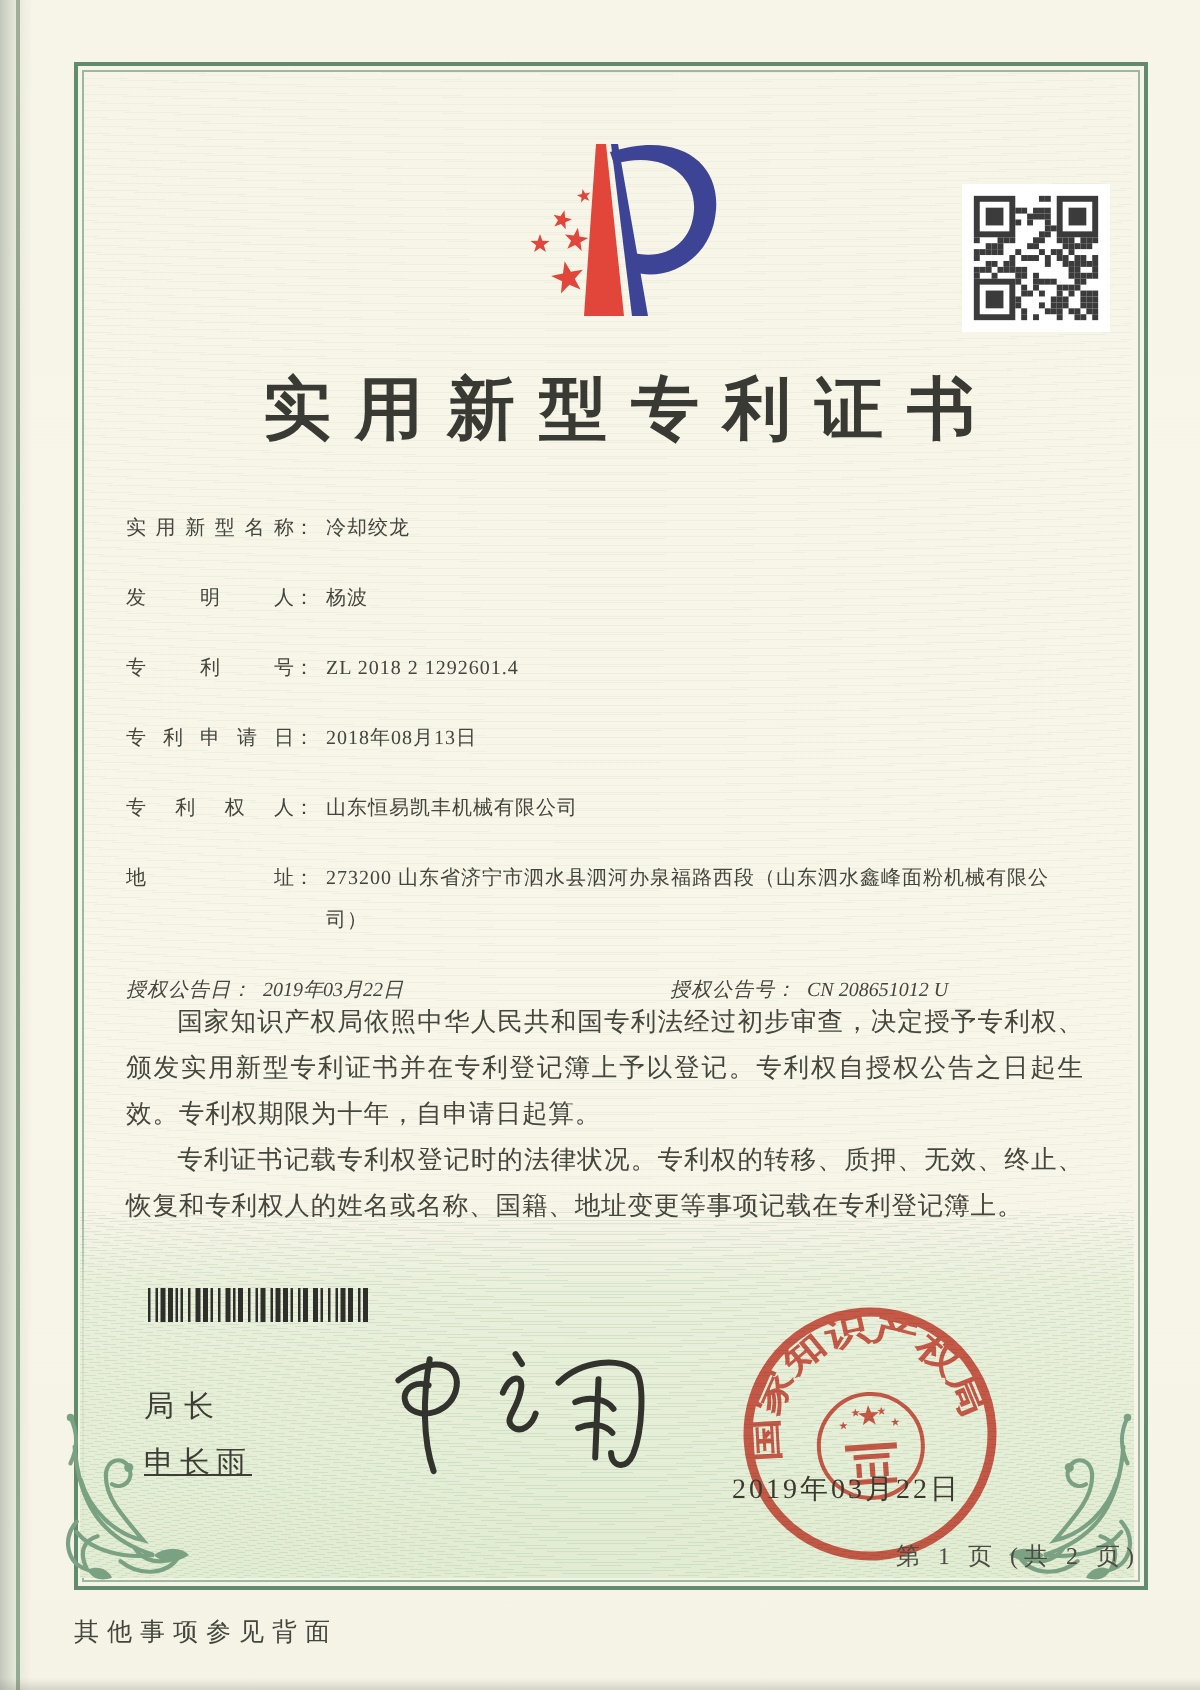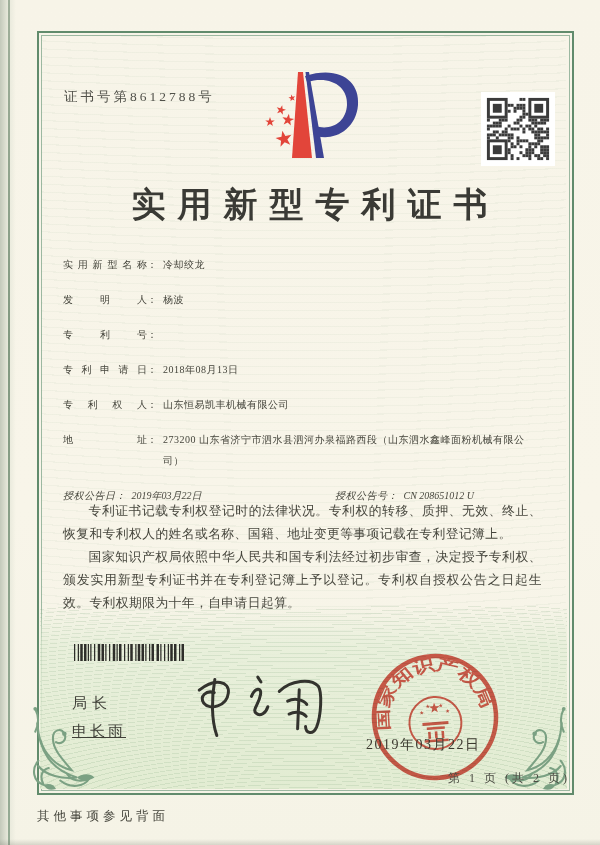--- a/index.html
+++ b/index.html
@@ -105,21 +105,20 @@
       <path d="M6,20 C10,28 9,36 6,42"></path>
     </g>
     <g fill="#7ba183">
       <circle cx="34" cy="44" r="2.2"></circle>
       <path d="M46,86 C52,82 59,82 63,86 C57,90 50,90 46,86 Z"></path>
       <path d="M14,93 C20,91 24,93 26,97 C20,99 16,97 14,93 Z"></path>
       <circle cx="6" cy="20" r="1.8"></circle>
     </g>
   </svg>
 
-  <div class="cert-no">证书号第8612788号</div>
 
   <svg class="logo" viewBox="0 0 122 112">
     <polygon points="59,8 64,8 73,94 53,94" fill="#e2453a"></polygon>
     <polygon points="66.5,8 70,8 85,94 77,94" fill="#3d4495"></polygon>
     <path d="M66,12 C100,1 121,17 119,41 C117,67 93,77 78,72 L76,62 C93,67 107,58 108,41 C109,23 92,11 68,18 Z" fill="#3d4495"></path>
     <g id="logo-stars" fill="#e2453a">
         <polygon points="52.28,30.47 53.60,32.69 56.13,32.23 54.43,34.16 55.65,36.43 53.29,35.41 51.50,37.27 51.75,34.71 49.42,33.59 51.94,33.03"></polygon>
         <polygon points="43.24,41.16 43.54,44.72 46.99,45.68 43.69,47.07 43.85,50.65 41.51,47.94 38.15,49.19 40.00,46.13 37.77,43.33 41.26,44.14"></polygon>
         <polygon points="31.00,53.00 32.18,56.38 35.76,56.45 32.90,58.62 33.94,62.05 31.00,60.00 28.06,62.05 29.10,58.62 26.24,56.45 29.82,56.38"></polygon>
         <polygon points="49.93,49.87 50.74,54.23 55.12,54.99 51.22,57.11 51.85,61.50 48.63,58.45 44.65,60.41 46.55,56.41 43.46,53.22 47.86,53.80"></polygon>
@@ -295,20 +294,21 @@
 
     <div class="field-row">
       <span class="flabel">发明人</span>
       <span class="fcolon">：</span>
       <span class="fvalue">杨波</span>
     </div>
 
     <div class="field-row">
       <span class="flabel">专利号</span>
       <span class="fcolon">：</span>
+      <span class="fvalue">ZL 2018 2 1292601.4</span>
     </div>
 
     <div class="field-row">
       <span class="flabel">专利申请日</span>
       <span class="fcolon">：</span>
       <span class="fvalue">2018年08月13日</span>
     </div>
 
     <div class="field-row">
       <span class="flabel">专利权人</span>
@@ -329,22 +329,22 @@
       </span>
       <span class="grant-right">
         <span class="plabel">授权公告号</span>
         <span class="fcolon">：</span>
         <span>CN 208651012 U</span>
       </span>
     </div>
   </div>
 
   <div class="body-paras">
+      <p>国家知识产权局依照中华人民共和国专利法经过初步审查，决定授予专利权、颁发实用新型专利证书并在专利登记簿上予以登记。专利权自授权公告之日起生效。专利权期限为十年，自申请日起算。</p>
       <p>专利证书记载专利权登记时的法律状况。专利权的转移、质押、无效、终止、恢复和专利权人的姓名或名称、国籍、地址变更等事项记载在专利登记簿上。</p>
-      <p>国家知识产权局依照中华人民共和国专利法经过初步审查，决定授予专利权、颁发实用新型专利证书并在专利登记簿上予以登记。专利权自授权公告之日起生效。专利权期限为十年，自申请日起算。</p>
     </div>
 
   <svg class="barcode" id="barcode-svg" viewBox="0 0 162 17" preserveAspectRatio="none">
       <rect x="0" y="0" width="1.25" height="17" fill="#2e2e2a"></rect>
       <rect x="3.75" y="0" width="1.25" height="17" fill="#2e2e2a"></rect>
       <rect x="6.25" y="0" width="2.5" height="17" fill="#2e2e2a"></rect>
       <rect x="10" y="0" width="2.5" height="17" fill="#2e2e2a"></rect>
       <rect x="13.75" y="0" width="1.25" height="17" fill="#2e2e2a"></rect>
       <rect x="16.25" y="0" width="1.25" height="17" fill="#2e2e2a"></rect>
       <rect x="20" y="0" width="1.25" height="17" fill="#2e2e2a"></rect>

